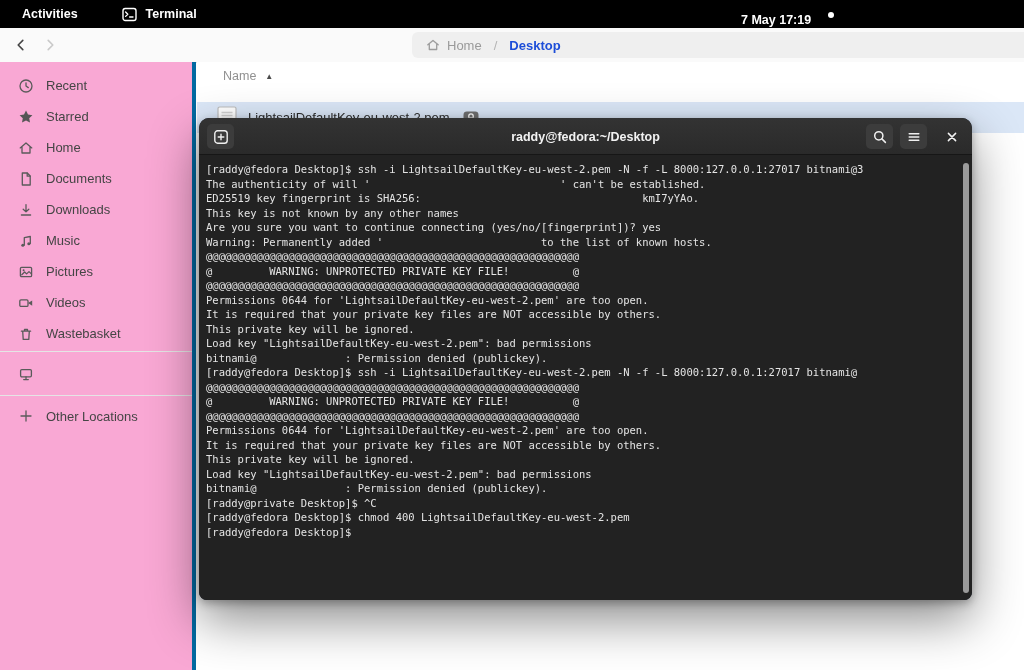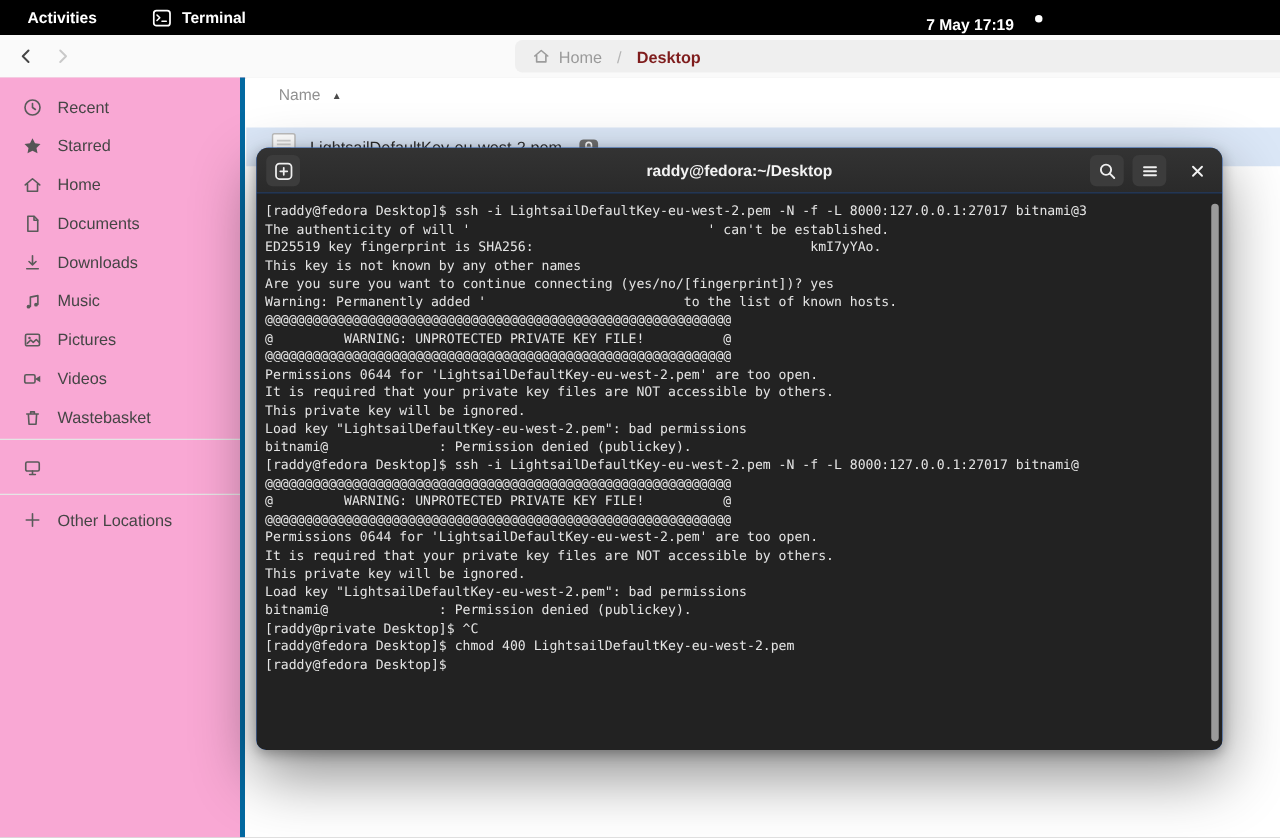--- a/index.html
+++ b/index.html
@@ -16,43 +16,43 @@
 
   
   .files{position:absolute;left:0;top:28px;width:1024px;height:642px;background:#fff;}
   .headerbar{position:absolute;left:0;top:0;width:1024px;height:34px;background:#fafafa;border-bottom:1px solid #e3e3e3;}
   .nav-btn{position:absolute;top:5px;width:26px;height:24px;display:flex;align-items:center;justify-content:center;border-radius:5px;}
   .nav-back{left:8px;} .nav-fwd{left:37px;}
   .pathbar{position:absolute;left:412px;top:4px;width:612px;height:26px;background:#efefef;
            border-radius:6px 0 0 6px;display:flex;align-items:center;font-size:13px;color:#9a9a9a;}
   .pathbar .crumb-home{display:flex;align-items:center;gap:7px;margin-left:14px;}
   .pathbar .sep{margin:0 12px;color:#b4b4b4;}
-  .pathbar .current{color:#7f1d1d;font-weight:700;}
+  .pathbar .current{color:#1d4ed8;font-weight:700;}
 
   
   .sidebar{position:absolute;left:0;top:34px;width:196px;height:608px;background:#f9a8d4;border-right:4px solid #0369a1;box-sizing:border-box;}
   .side-list{padding-top:8px;}
   .side-item{height:31px;display:flex;align-items:center;gap:12px;padding-left:18px;font-size:13px;color:#454545;border-radius:6px;}
   .side-item .ic{width:16px;height:16px;display:flex;align-items:center;justify-content:center;color:#5a5a5a;}
   .side-sep{height:1px;background:#e5e5e5;margin:2px 0;}
   .side-computer{height:39px;display:flex;align-items:center;padding-left:18px;color:#5a5a5a;}
   .side-other{height:36px;display:flex;align-items:center;gap:12px;padding-left:18px;font-size:13px;color:#454545;}
 
   
   .listpane{position:absolute;left:197px;top:34px;width:827px;height:608px;background:#fff;}
   .list-header{height:28px;display:flex;align-items:center;gap:9px;padding-left:26px;font-size:12.5px;color:#919191;}
   .sort-arrow{font-size:8px;color:#4a4a4a;}
   .file-row{position:absolute;left:0;top:40px;width:827px;height:31px;background:#dbe7f7;
             display:flex;align-items:center;gap:11px;padding-left:20px;box-sizing:border-box;
             font-size:13px;color:#2d2d2d;}
   .emblem{display:flex;margin-left:2px;}
 
   
-  .term{position:absolute;left:205px;top:118px;width:773px;height:482px;border-radius:10px 10px 8px 8px;
-        background:#3b82f6;box-shadow:0 20px 50px rgba(0,0,0,.45),0 3px 10px rgba(0,0,0,.3);overflow:hidden;}
+  .term{position:absolute;left:199px;top:118px;width:773px;height:482px;border-radius:10px 10px 8px 8px;
+        background:#0f172a;box-shadow:0 20px 50px rgba(0,0,0,.45),0 3px 10px rgba(0,0,0,.3);overflow:hidden;}
   .term-header{position:absolute;left:0;top:0;width:773px;height:37px;
                background:linear-gradient(#333,#2a2a2a);border-bottom:1px solid #161616;box-sizing:border-box;}
   .term-title{position:absolute;left:0;top:0;width:773px;height:37px;display:flex;align-items:center;justify-content:center;
               color:#f2f2f2;font-size:12.5px;font-weight:700;pointer-events:none;}
   .tbtn{position:absolute;top:6px;width:27px;height:25px;border-radius:5px;display:flex;align-items:center;justify-content:center;}
   .tbtn.flat{background:#3c3c3c;}
   .tbtn-newtab{left:8px;} .tbtn-search{left:667px;} .tbtn-menu{left:701px;} .tbtn-close{left:739px;}
   .term-body{position:absolute;left:0;top:37px;width:773px;height:445px;background:#222;}
   .term-lines{position:absolute;left:7px;top:7px;right:14px;color:#e4e4e4;
               font-family:"DejaVu Sans Mono",monospace;font-size:10.5px;line-height:14.5px;}

